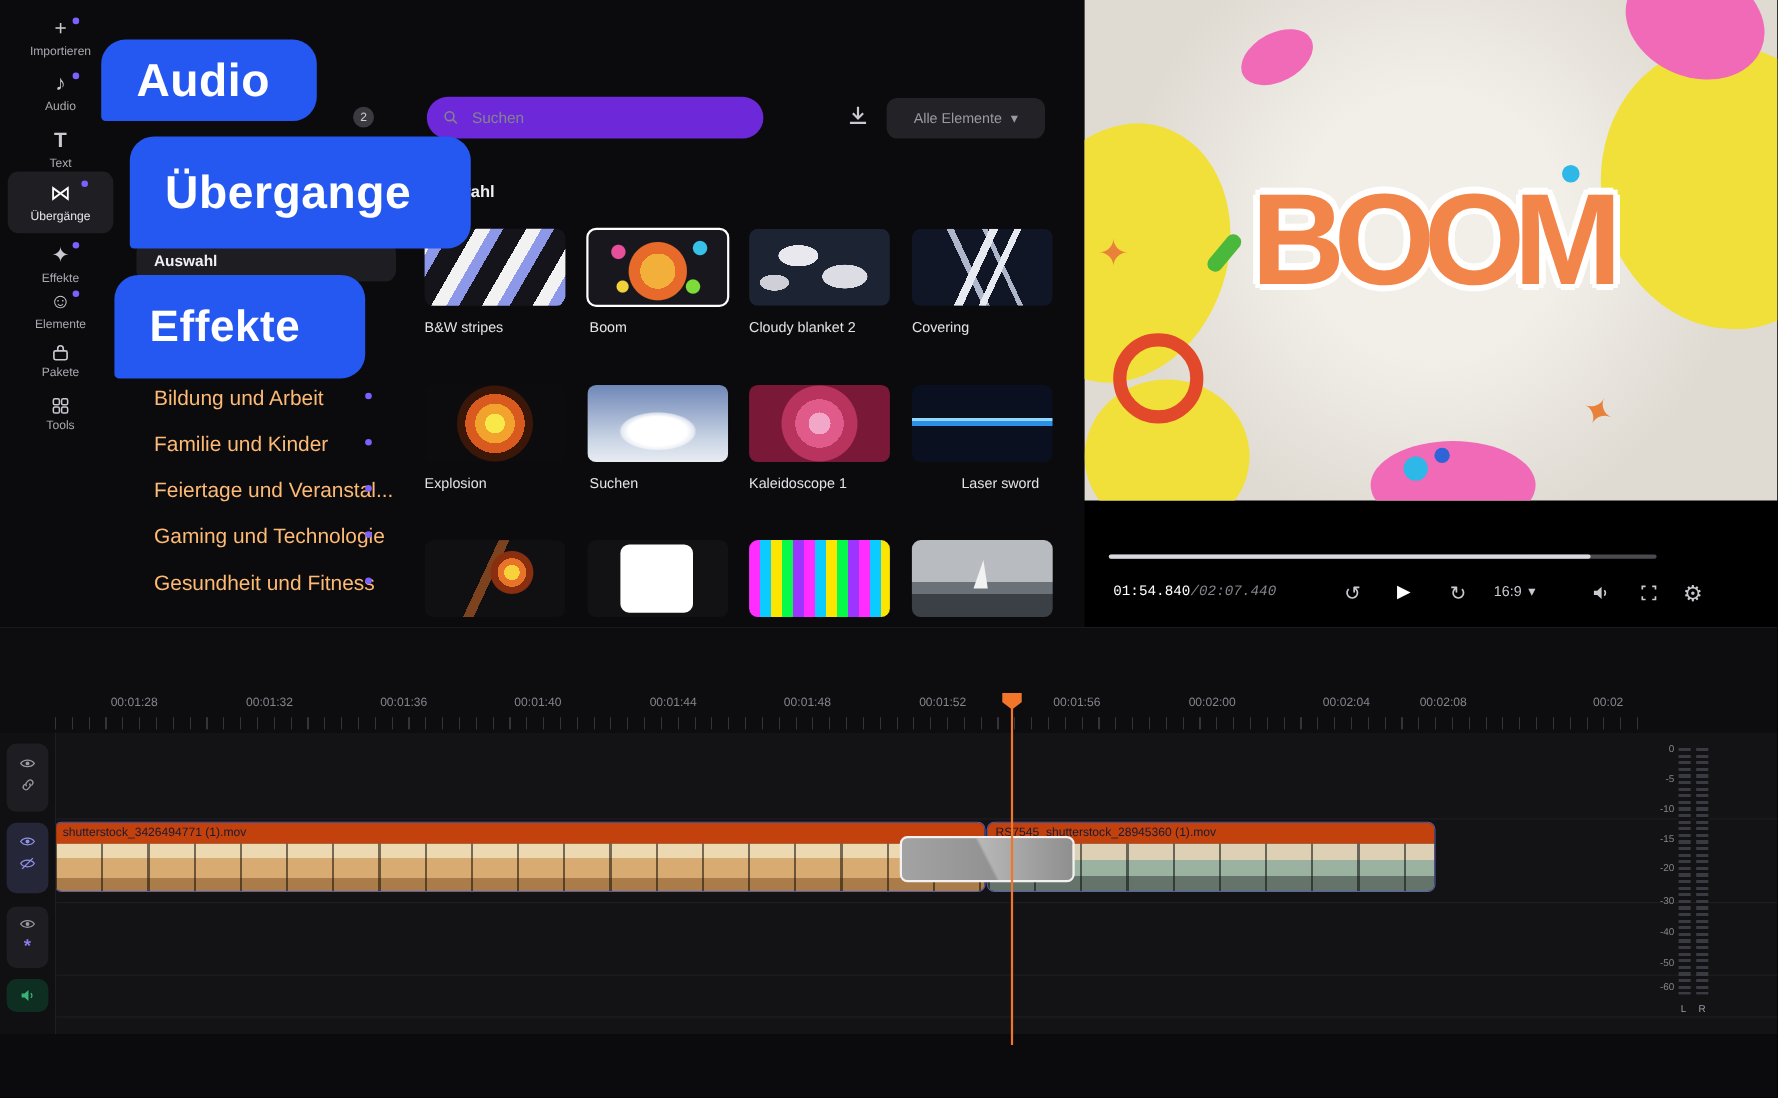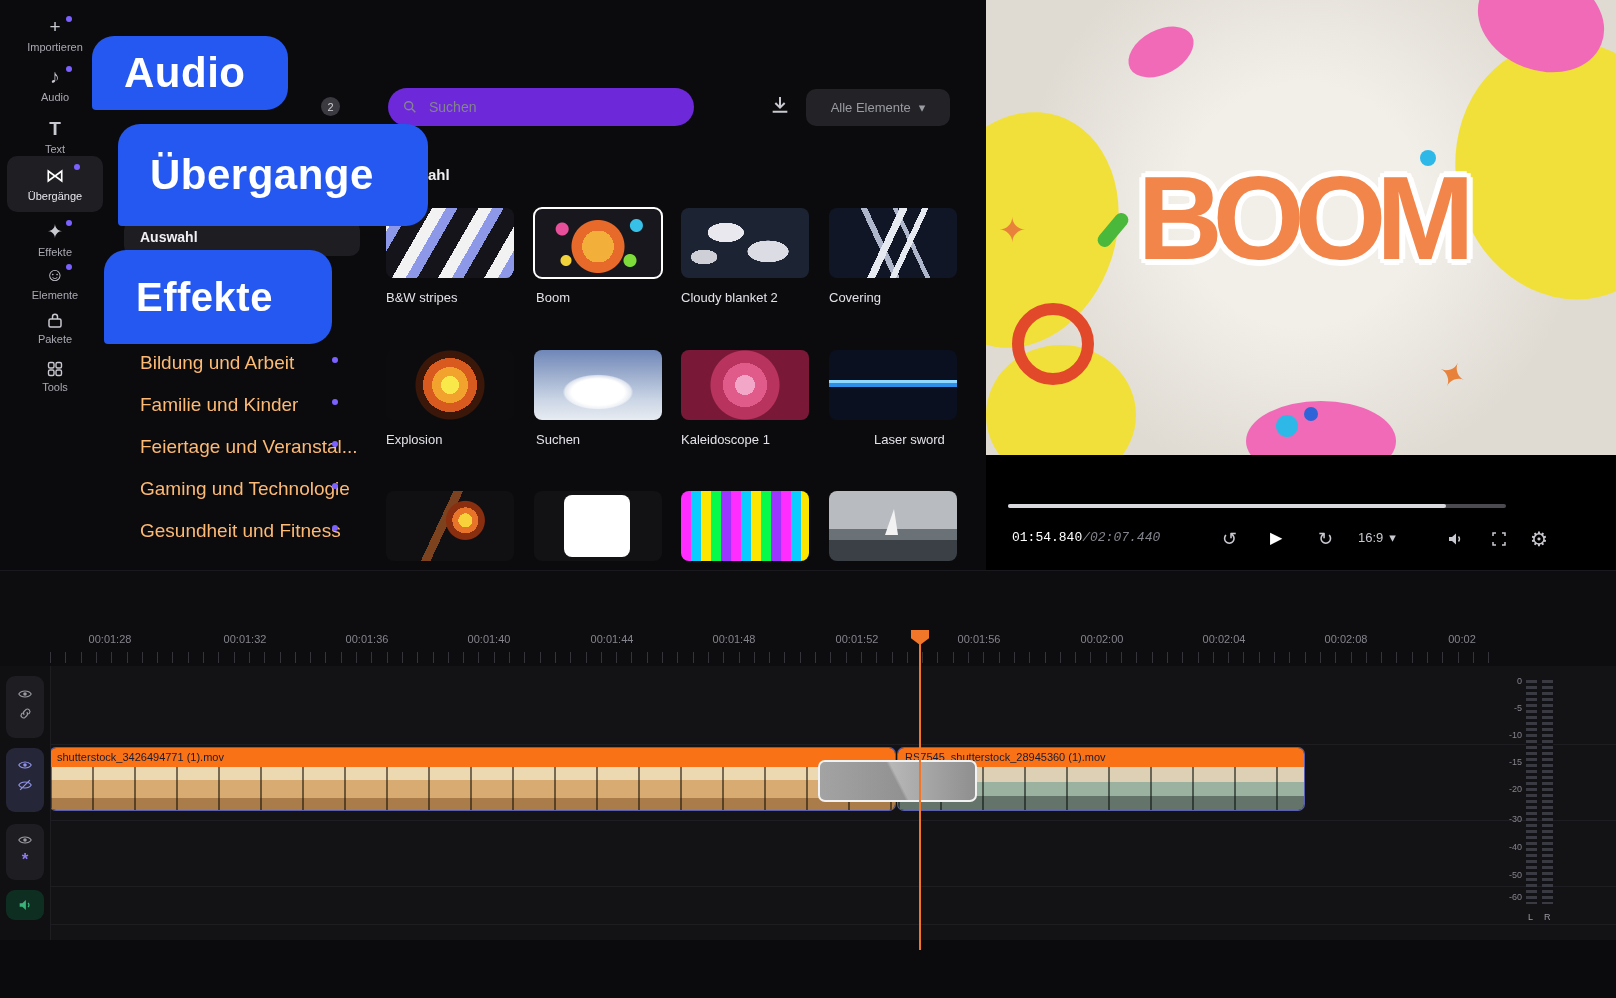--- a/index.html
+++ b/index.html
@@ -87,21 +87,21 @@
   
   .ruler{position:absolute;left:0;top:628px;width:1616px;height:38px;background:#0d0d10;}
   .rlab{position:absolute;top:5px;transform:translateX(-50%);font-size:11px;color:#84848c;}
   .ticks{position:absolute;left:50px;top:24px;width:1450px;height:11px;
          background:repeating-linear-gradient(90deg,#34343a 0 1px,transparent 1px 15.3px);}
   .tracks{position:absolute;left:0;top:666px;width:1616px;height:274px;background:#131316;}
   .hdr-col{position:absolute;left:0;top:0;width:50px;height:274px;background:#101013;border-right:1px solid #1e1e22;}
   .hdr-pill{position:absolute;left:6px;width:38px;border-radius:9px;background:#1d1d22;}
   .rowline{position:absolute;left:0;width:1616px;height:1px;background:#1e1e22;}
   .clip{position:absolute;top:82px;height:62px;border-radius:6px;overflow:hidden;box-shadow:0 0 0 1px #5a5fb0;}
-  .clip-head{height:19px;background:#f97316;color:#191b34;font-size:11px;line-height:19px;padding:0 7px;
+  .clip-head{height:19px;background:#c2410c;color:#191b34;font-size:11px;line-height:19px;padding:0 7px;
              white-space:nowrap;overflow:hidden;}
   .strip{height:43px;}
   .strip1{background:repeating-linear-gradient(90deg,rgba(20,14,6,.55) 0 2px,transparent 2px 42px),
           linear-gradient(180deg,#ecd9b2 0 30%,#d8ab72 30% 72%,#a97c49 72%);}
   .strip2{background:repeating-linear-gradient(90deg,rgba(10,14,12,.55) 0 2px,transparent 2px 42px),
           linear-gradient(180deg,#ddd0b4 0 34%,#9cb2a0 34% 68%,#64746a 68%);}
   .transition-ov{position:absolute;left:818px;top:94px;width:155px;height:38px;border:2px solid #f2f2f2;border-radius:7px;
                  background:linear-gradient(to right,#d9d9d9,#8f8f8f);overflow:hidden;cursor:pointer;}
   .transition-ov::before{content:"";position:absolute;left:0;top:0;width:100%;height:100%;
                  background:linear-gradient(63deg,#777 0 49%,transparent 51%);opacity:.55;}
@@ -323,31 +323,31 @@
 
     
     
     
     
 
     
   </div>
 
   <div class="ruler">
-    <span class="rlab" style="left:110px;">00:01:28</span>
+    <span class="rlab" style="left:122px;">00:01:28</span>
     <span class="rlab" style="left:245px;">00:01:32</span>
     <span class="rlab" style="left:367px;">00:01:36</span>
     <span class="rlab" style="left:489px;">00:01:40</span>
     <span class="rlab" style="left:612px;">00:01:44</span>
     <span class="rlab" style="left:734px;">00:01:48</span>
     <span class="rlab" style="left:857px;">00:01:52</span>
     <span class="rlab" style="left:979px;">00:01:56</span>
     <span class="rlab" style="left:1102px;">00:02:00</span>
     <span class="rlab" style="left:1224px;">00:02:04</span>
-    <span class="rlab" style="left:1346px;">00:02:08</span>
+    <span class="rlab" style="left:1312px;">00:02:08</span>
     <span class="rlab" style="left:1462px;">00:02</span>
     <div class="ticks"></div>
   </div>
 
   <div class="tracks">
     <div class="rowline" style="top:78px;"></div>
     <div class="rowline" style="top:154px;"></div>
     <div class="rowline" style="top:220px;"></div>
     <div class="rowline" style="top:258px;"></div>
 

